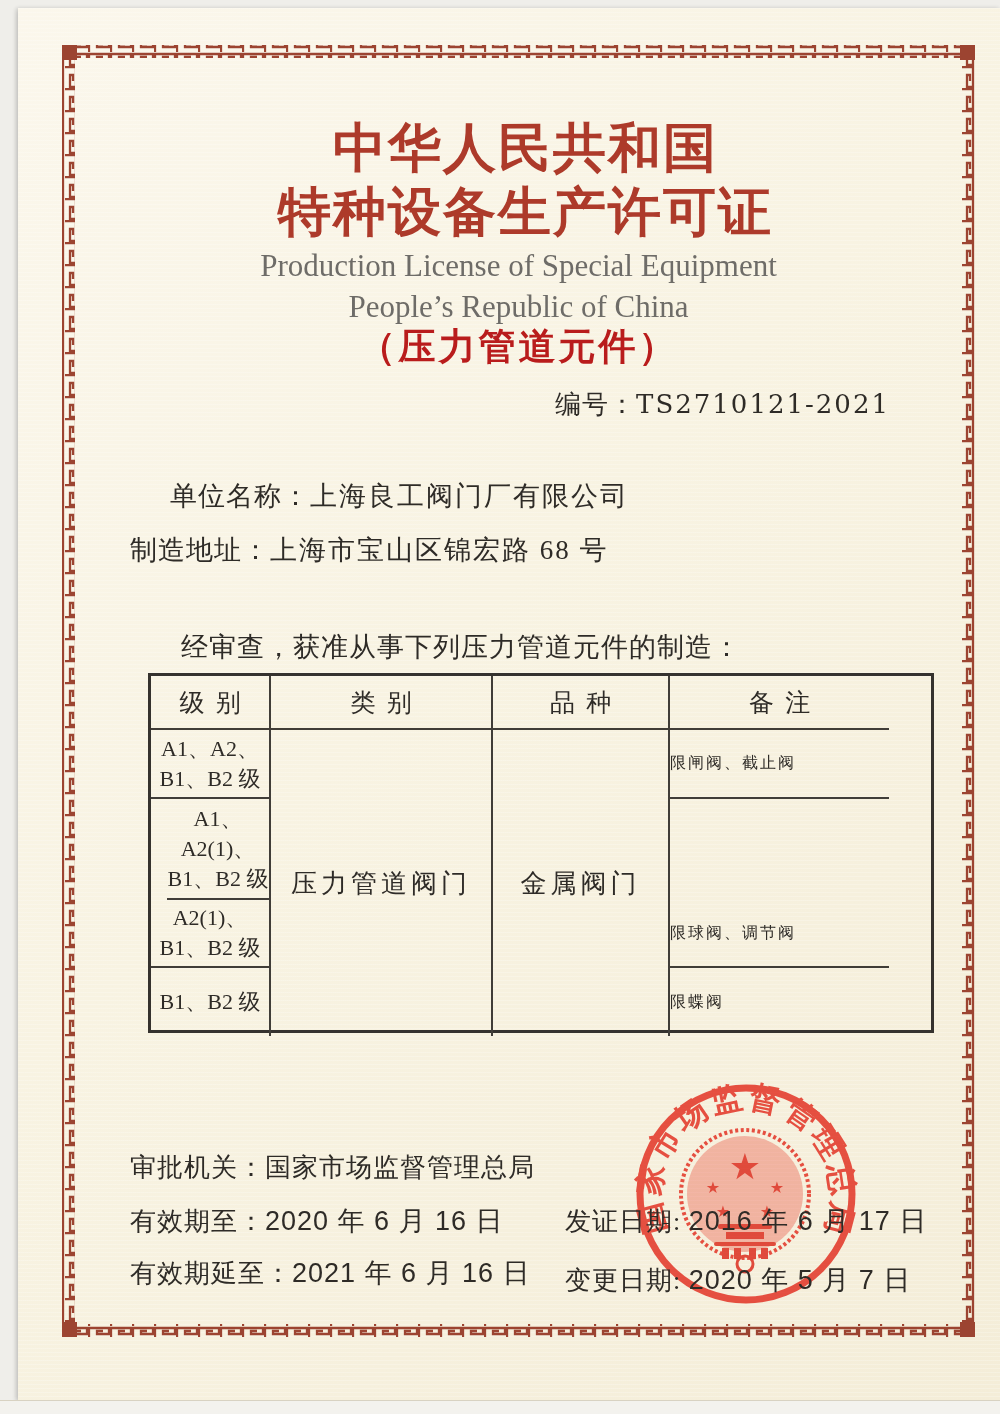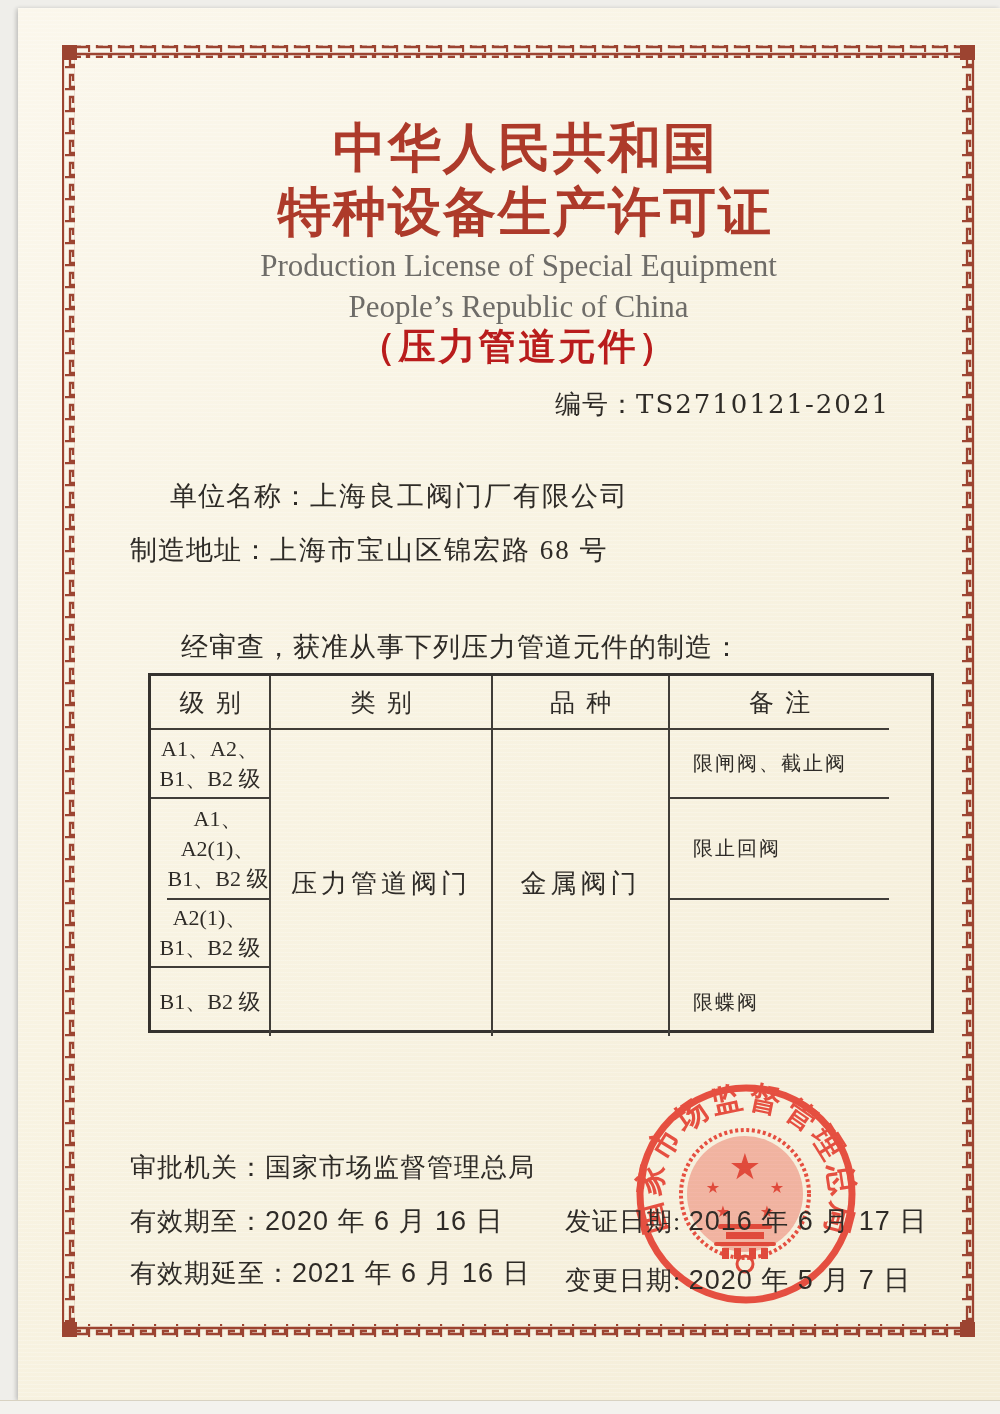--- a/index.html
+++ b/index.html
@@ -46,21 +46,21 @@
     grid-template-rows:54px 69px 101px 68px 68px;
     border:3px solid #35322e;box-sizing:border-box;color:#2e2b27;
   }
   .cell{border-right:2px solid #403d38;border-bottom:2px solid #403d38;
     display:flex;align-items:center;justify-content:center;box-sizing:border-box;}
   .cell.last-col{border-right:none;}
   .cell.last-row{border-bottom:none;}
   .hdr{font-size:25px;letter-spacing:.45em;text-indent:.45em;}
   .lvl{font-size:22px;flex-direction:column;line-height:30px;text-align:center;}
   .mid{font-size:26px;letter-spacing:4px;}
-  .note{font-size:20px;justify-content:flex-start;padding-left:23px;letter-spacing:2px;}
+  .note{font-size:16px;justify-content:flex-start;padding-left:0;letter-spacing:2px;}
   .span-rows{grid-row:2/6;}
 
   .footer-line{color:#2e2b27;font-size:26px;white-space:nowrap;letter-spacing:1px;}
   .footer-line .val{font-family:"Liberation Sans",sans-serif;font-size:27px;letter-spacing:1px;}
 
   .seal-svg{left:626px;top:1074px;mix-blend-mode:multiply;opacity:.95;}
   .footer-text{z-index:5;}
   .page-edge-bottom{
     left:0;top:1400px;width:1000px;height:14px;background:#f3f2ee;
     border-top:1px solid #d8d2c2;
@@ -120,26 +120,26 @@
   </div>
   <div class="cell mid span-rows last-row" style="grid-column:2;">压力管道阀门</div>
   <div class="cell mid span-rows last-row" style="grid-column:3;">金属阀门</div>
   <div class="cell note last-col" style="grid-column:4;grid-row:2;">限闸阀、截止阀</div>
 
   <div class="cell lvl" style="grid-column:1;grid-row:3;margin-left:16px;">
     <span>A1、</span>
     <span>A2(1)、</span>
     <span>B1、B2 级</span>
   </div>
-  <div class="cell note last-col" style="grid-column:4;grid-row:3;">限止回阀</div>
 
   <div class="cell lvl" style="grid-column:1;grid-row:4;">
     <span>A2(1)、</span>
     <span>B1、B2 级</span>
   </div>
+  <div class="cell note last-col" style="grid-column:4;grid-row:4;">限球阀、调节阀</div>
 
   <div class="cell lvl last-row" style="grid-column:1;grid-row:5;">
     <span>B1、B2 级</span>
   </div>
   <div class="cell note last-col last-row" style="grid-column:4;grid-row:5;">限蝶阀</div>
 </div>
 
 <svg class="abs seal-svg" width="240" height="240" viewBox="0 0 240 240">
   <g fill="none" stroke="#ee4b40">
     <circle cx="120" cy="120" r="106" stroke-width="7"></circle>

